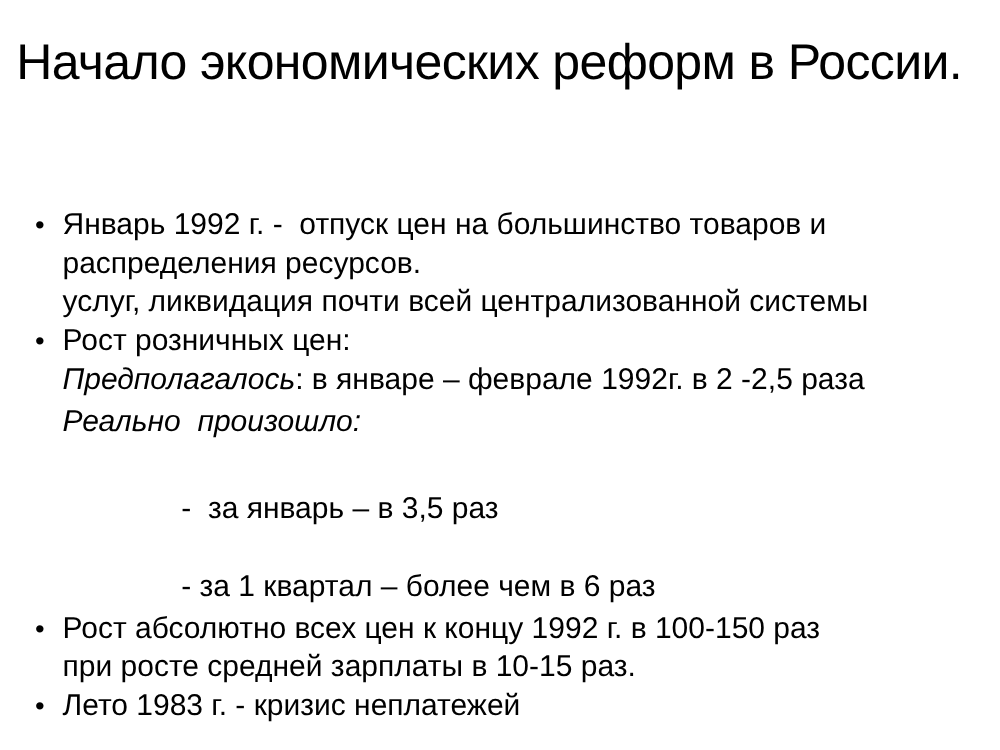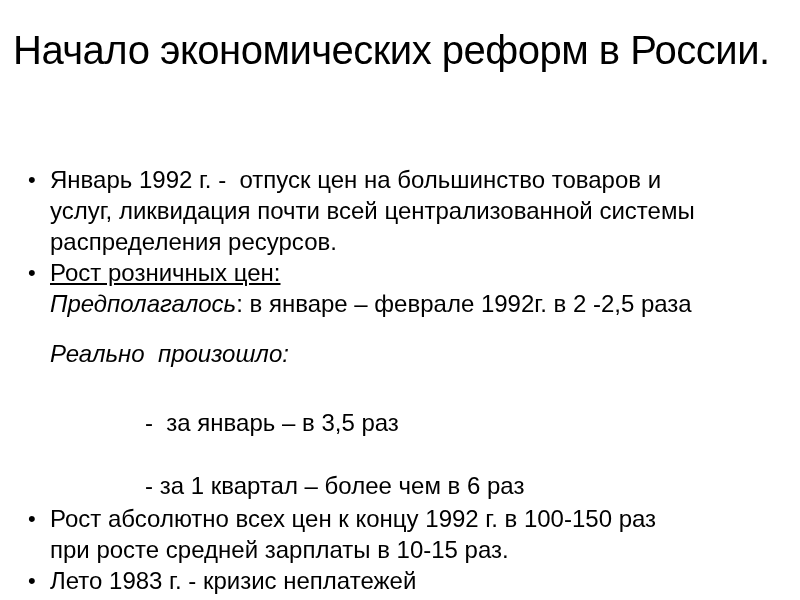--- a/index.html
+++ b/index.html
@@ -42,48 +42,48 @@
     align-items: flex-start;
   }
   .marker {
     flex: none;
     width: 22px;
     font-size: 22px;
   }
   .text {
     white-space: pre-wrap;
   }
-  .underlined { text-decoration: underline; }
+  .underlined { }
   .italic { font-style: italic; }
   .expected { margin-top: 0; }
-  .actual { margin-top: 19px; text-align: right; }
+  .actual { margin-top: 3px; text-align: right; }
   .sub { line-height: 35px; }
   .sub .text { padding-left: 95px; margin-top: 28px; }
   .sub-first { margin-top: 8px; }
 </style>
 </head>
 <body>
 
 <div class="slide">
 
   <div class="title">Начало экономических реформ в России.</div>
 
   <div class="body">
 
     <div class="row">
       <span class="marker">•</span>
       <span class="text">Январь 1992 г. -  отпуск цен на большинство товаров и</span>
     </div>
     <div class="row">
       <span class="marker"></span>
-      <span class="text">услуг, ликвидация почти всей централизованной системы</span>
+      <span class="text">распределения ресурсов.</span>
     </div>
     <div class="row">
       <span class="marker"></span>
-      <span class="text">распределения ресурсов.</span>
+      <span class="text">услуг, ликвидация почти всей централизованной системы</span>
     </div>
 
     <div class="row">
       <span class="marker">•</span>
       <span class="text underlined">Рост розничных цен:</span>
     </div>
 
     <div class="row expected">
       <span class="marker"></span>
       <span class="text"><span class="italic">Предполагалось</span><span>: в январе – феврале 1992г. в 2 -2,5 раза</span></span>

